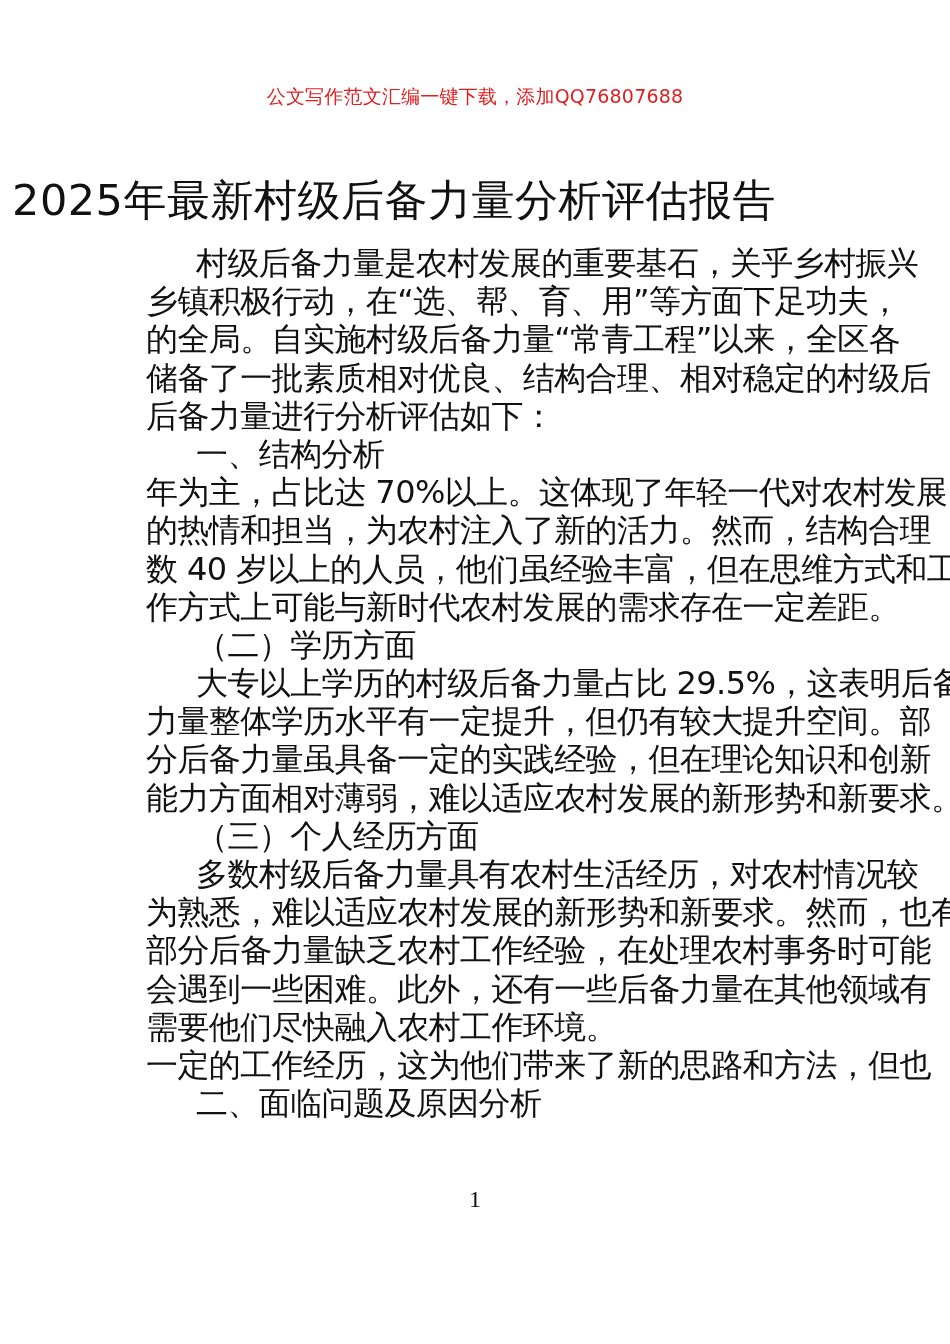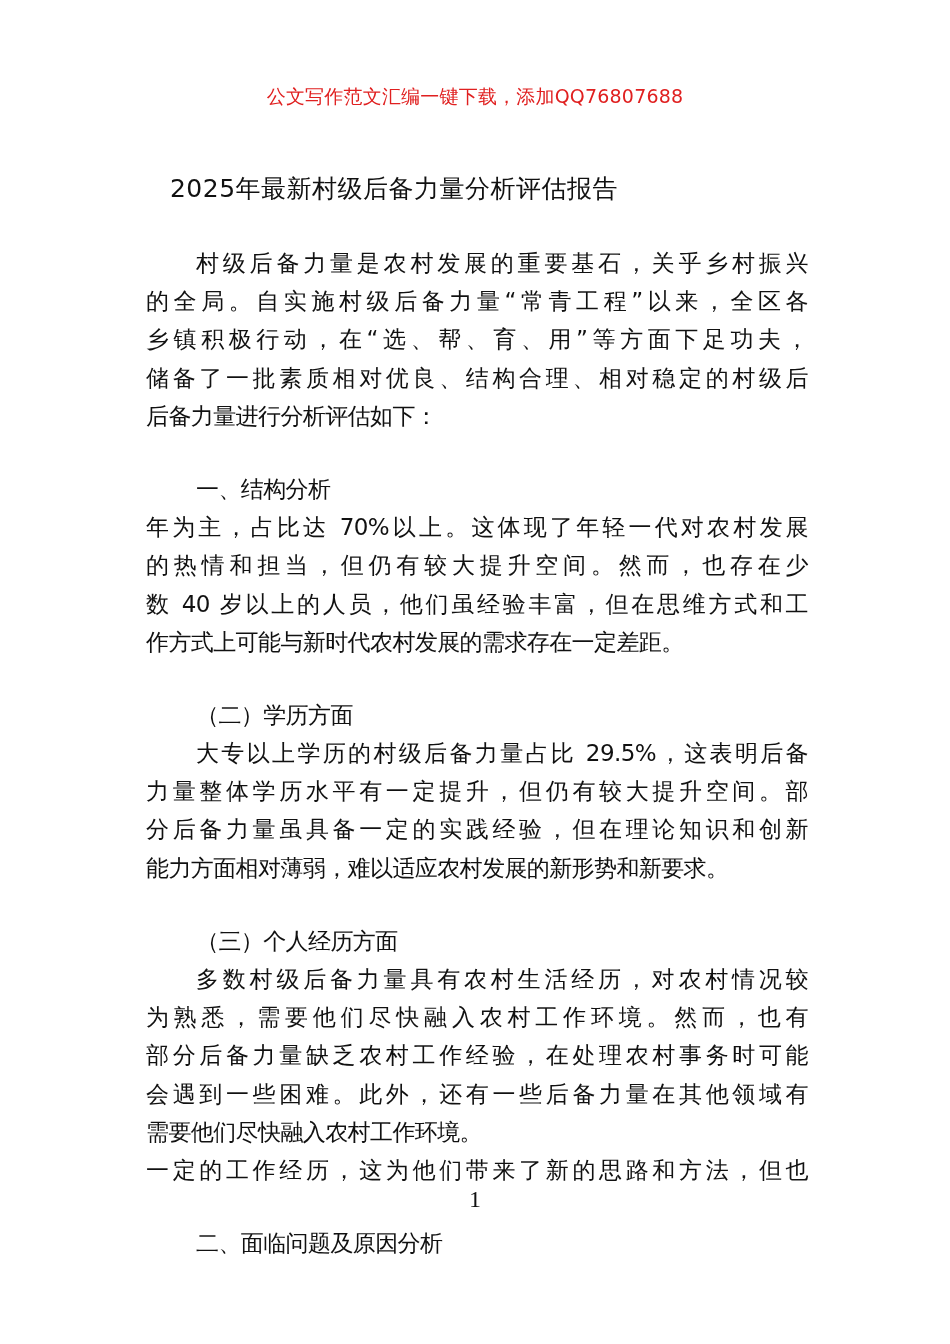--- a/index.html
+++ b/index.html
@@ -1,60 +1,60 @@
 <!DOCTYPE html>
 <html><head>
 <meta charset="utf-8">
 <style>
   html, body { margin: 0; padding: 0; background: #ffffff; }
   body { width: 950px; height: 1344px; position: relative; overflow: hidden; font-family: "DejaVu Sans", sans-serif; }
   .page { position: absolute; left: 0; top: 0; width: 950px; height: 1344px; background: #fff; }
   .header-note { position: absolute; top: 84px; left: 0; width: 950px; text-align: center; color: #e02020; font-size: 19px; letter-spacing: 0.2px; }
-  .title { position: absolute; top: 172px; left: 0; width: 788px; text-align: center; color: #111; font-size: 25px; letter-spacing: 0.5px; }
+  .title { position: absolute; top: 172px; left: 0; width: 788px; text-align: center; color: #111; font-size: 43px; letter-spacing: 0.5px; }
   .body { position: absolute; top: 244px; left: 146px; width: 662px; }
-  .line { height: 38.2px; line-height: 38.2px; font-size: 23px; color: #111; white-space: nowrap; text-align: justify; text-align-last: justify; letter-spacing: -0.6px; }
+  .line { height: 38.2px; line-height: 38.2px; font-size: 32px; color: #111; white-space: nowrap; text-align: justify; text-align-last: justify; letter-spacing: -0.6px; }
   .line.last { text-align-last: left; }
   .indent { padding-left: 50px; }
-  .heading { text-align-last: left; margin-top: 35px; }
+  .heading { text-align-last: left; }
   .page-number { position: absolute; top: 1186px; left: 0; width: 950px; text-align: center; font-family: "Liberation Serif", serif; font-size: 24px; color: #111; }
 </style>
 </head>
 <body>
 
 <div class="page">
   <div class="header-note">公文写作范文汇编一键下载，添加QQ76807688</div>
   <div class="title">2025年最新村级后备力量分析评估报告</div>
 
   <div class="body">
 
     <div class="line indent">村级后备力量是农村发展的重要基石，关乎乡村振兴</div>
+    <div class="line">乡镇积极行动，在“选、帮、育、用”等方面下足功夫，</div>
     <div class="line">的全局。自实施村级后备力量“常青工程”以来，全区各</div>
-    <div class="line">乡镇积极行动，在“选、帮、育、用”等方面下足功夫，</div>
     <div class="line">储备了一批素质相对优良、结构合理、相对稳定的村级后</div>
     <div class="line last">后备力量进行分析评估如下：</div>
 
     <div class="line indent heading">一、结构分析</div>
 
 
     <div class="line">年为主，占比达 70%以上。这体现了年轻一代对农村发展</div>
-    <div class="line">的热情和担当，但仍有较大提升空间。然而，也存在少</div>
+    <div class="line">的热情和担当，为农村注入了新的活力。然而，结构合理</div>
     <div class="line">数 40 岁以上的人员，他们虽经验丰富，但在思维方式和工</div>
     <div class="line last">作方式上可能与新时代农村发展的需求存在一定差距。</div>
 
     <div class="line indent heading">（二）学历方面</div>
 
     <div class="line indent">大专以上学历的村级后备力量占比 29.5%，这表明后备</div>
     <div class="line">力量整体学历水平有一定提升，但仍有较大提升空间。部</div>
     <div class="line">分后备力量虽具备一定的实践经验，但在理论知识和创新</div>
     <div class="line last">能力方面相对薄弱，难以适应农村发展的新形势和新要求。</div>
 
     <div class="line indent heading">（三）个人经历方面</div>
 
     <div class="line indent">多数村级后备力量具有农村生活经历，对农村情况较</div>
-    <div class="line">为熟悉，需要他们尽快融入农村工作环境。然而，也有</div>
+    <div class="line">为熟悉，难以适应农村发展的新形势和新要求。然而，也有</div>
     <div class="line">部分后备力量缺乏农村工作经验，在处理农村事务时可能</div>
     <div class="line">会遇到一些困难。此外，还有一些后备力量在其他领域有</div>
     <div class="line last">需要他们尽快融入农村工作环境。</div>
     <div class="line">一定的工作经历，这为他们带来了新的思路和方法，但也</div>
 
     <div class="line indent heading">二、面临问题及原因分析</div>
   </div>
 
   <div class="page-number">1</div>
 </div>

